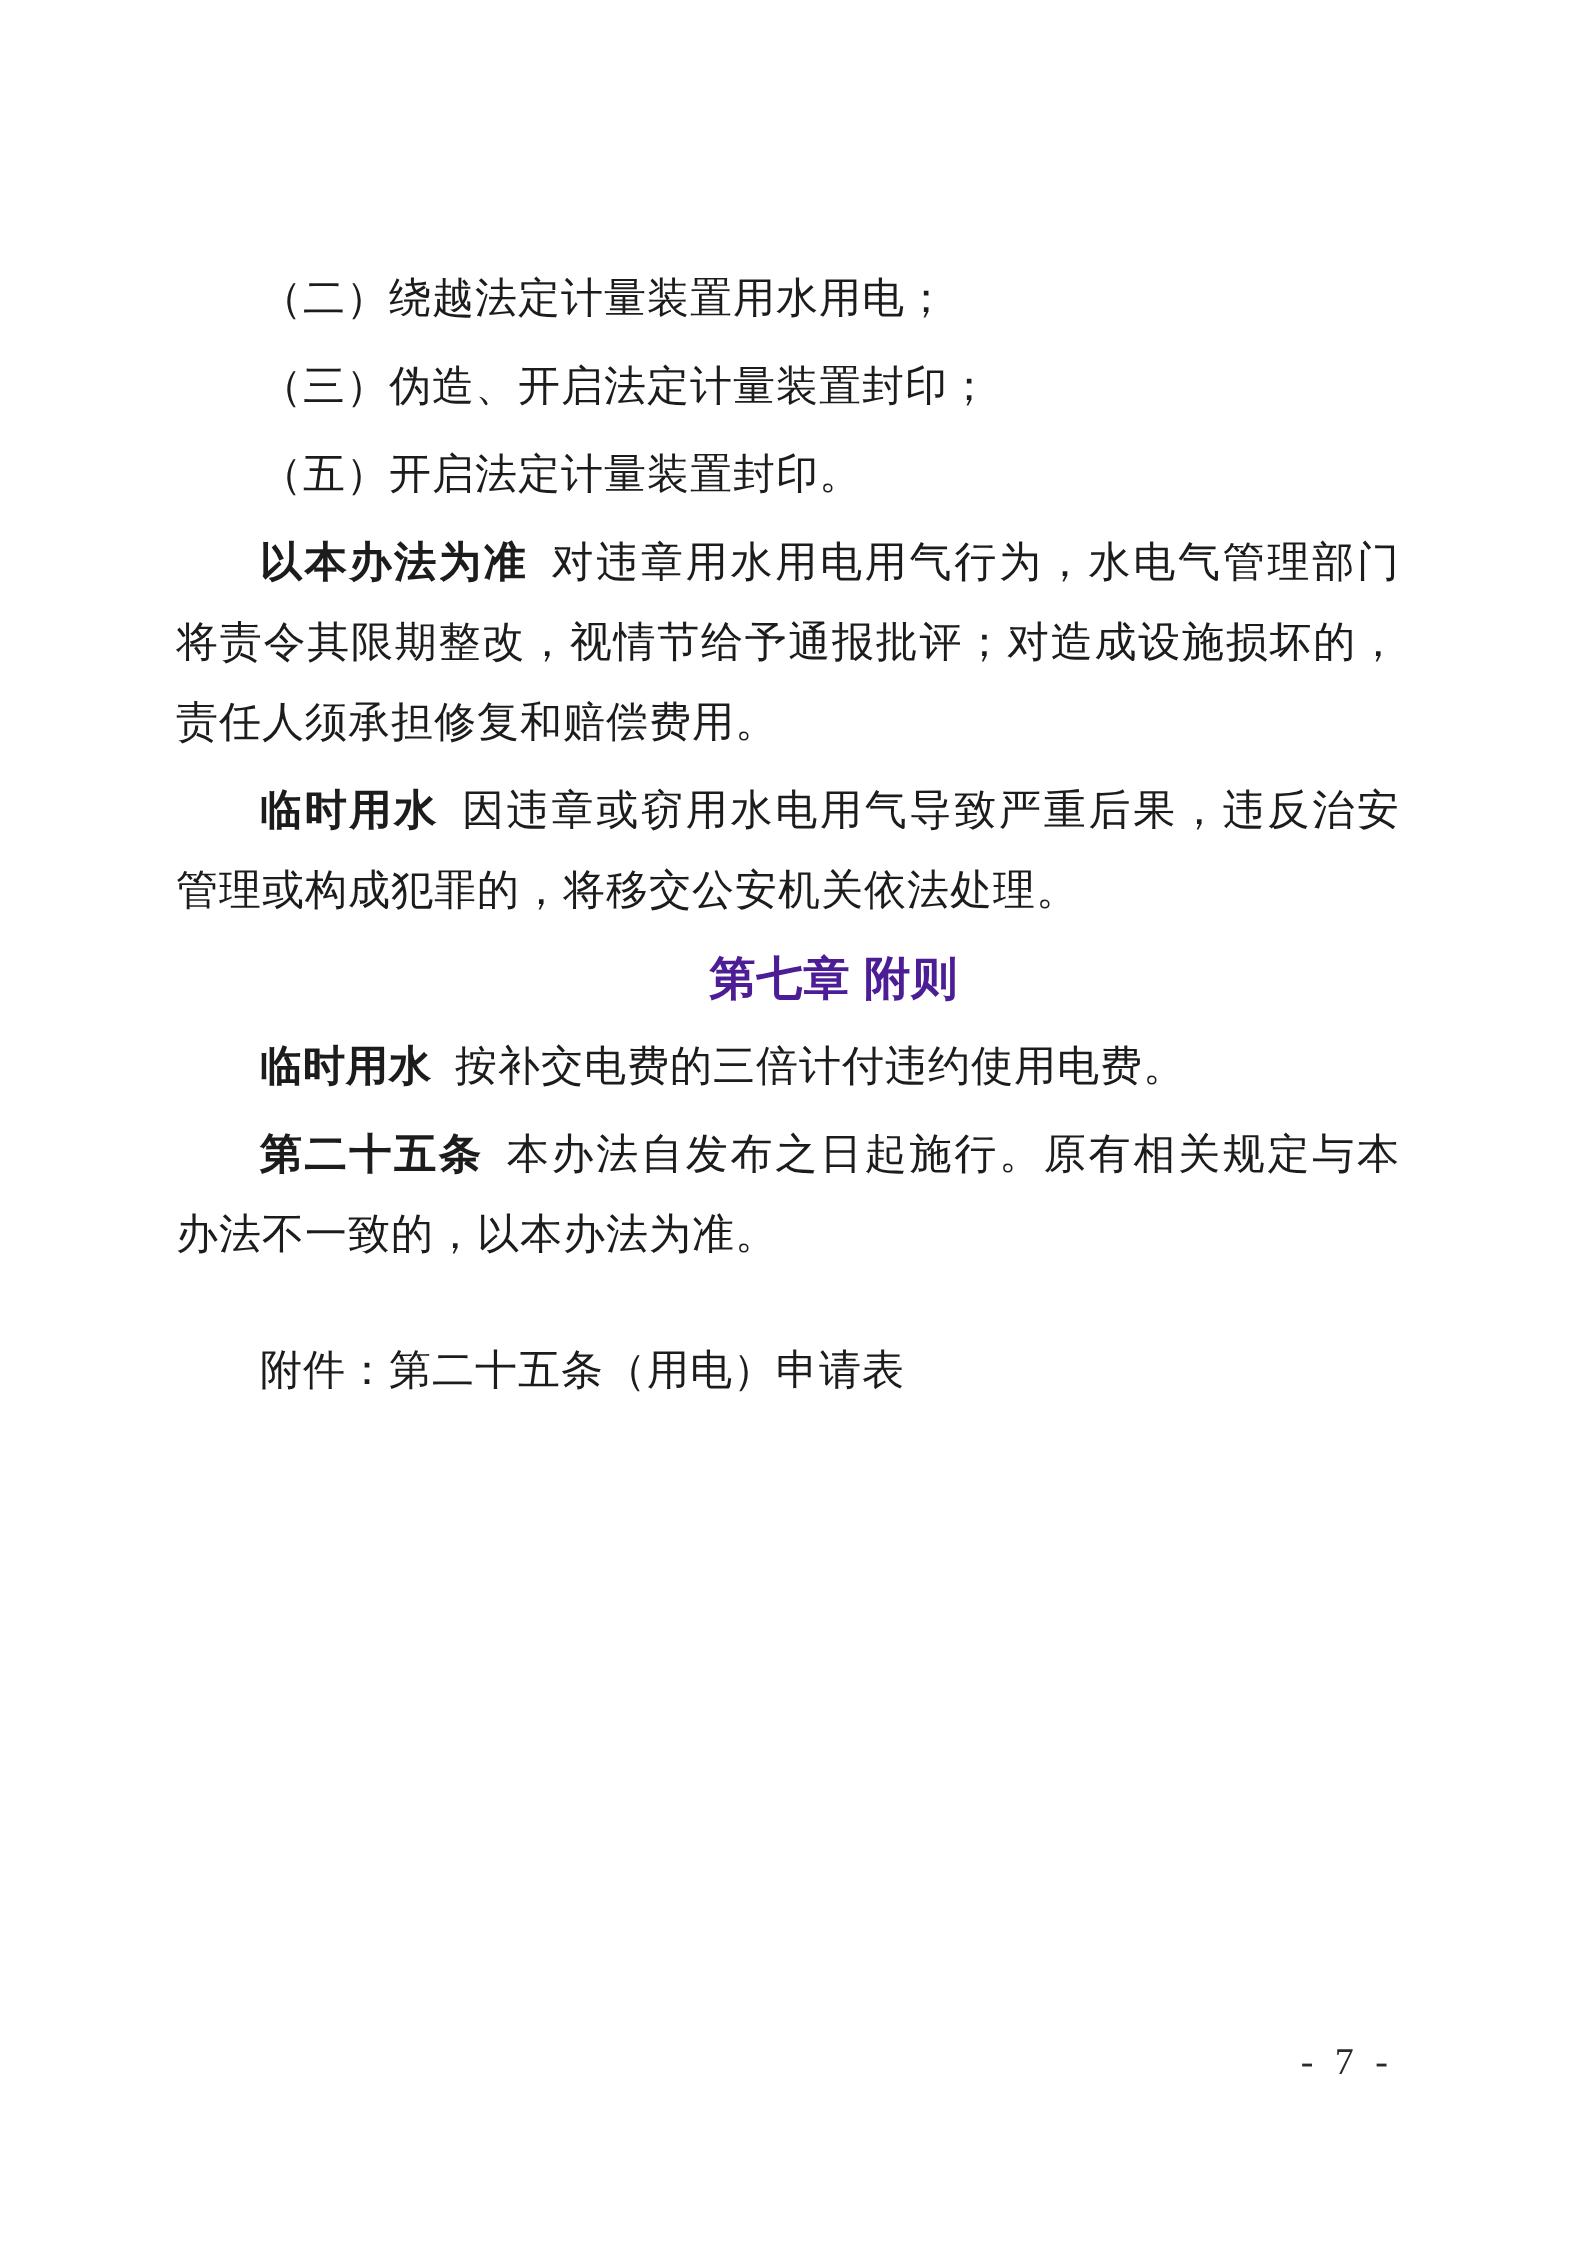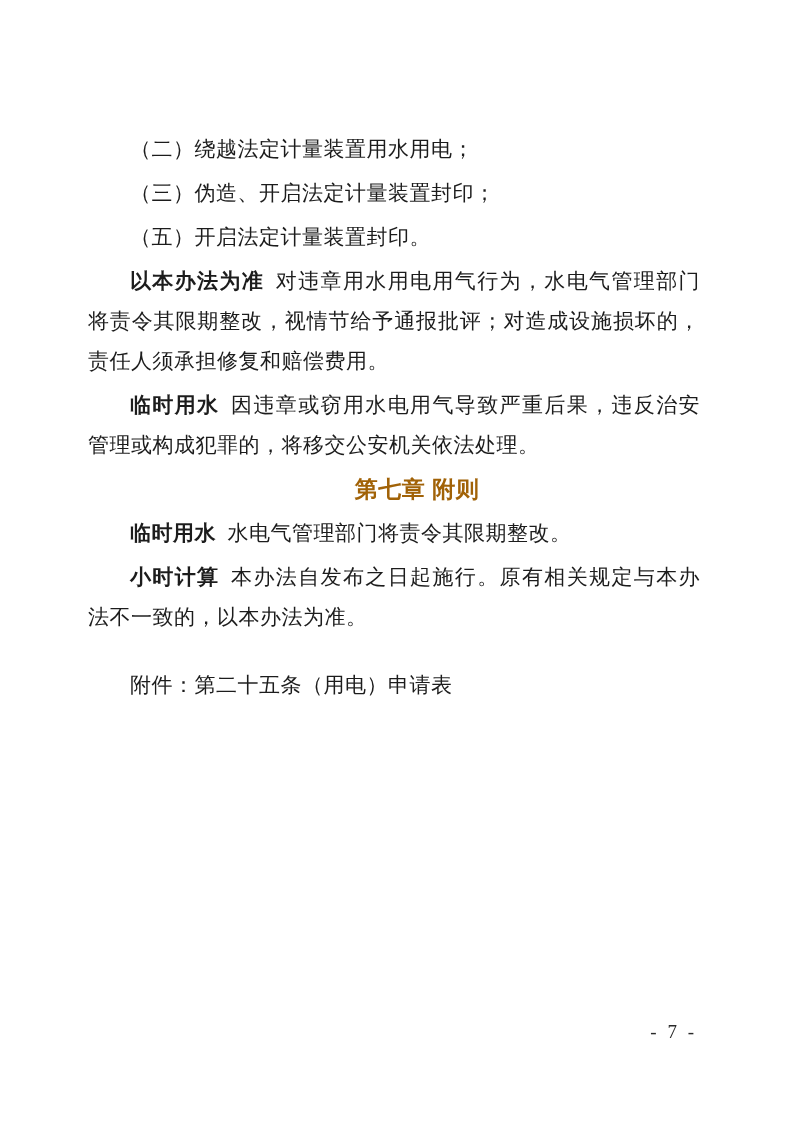--- a/index.html
+++ b/index.html
@@ -39,21 +39,21 @@
     margin-right: 0.55em;
   }
   .chapter-heading {
     margin: 2px 0 6px 0;
     text-align: center;
     text-indent: 0;
     font-family: "Liberation Sans", "DejaVu Sans", sans-serif;
     font-weight: 700;
     font-size: 23px;
     line-height: 40px;
-    color: #a16207;
+    color: #4c1d95;
   }
   .attachment {
     margin-top: 28px !important;
   }
   .page-number {
     position: absolute;
     top: 1019px;
     right: 96px;
     font-size: 19px;
     line-height: 26px;
@@ -72,22 +72,22 @@
     <p class="clause">（三）伪造、开启法定计量装置封印；</p>
     <p class="clause">（五）开启法定计量装置封印。</p>
 
     <p class="article"><span class="article-label">以本办法为准</span><span>对违章用水用电用气行为，水电气管理部门将责令其限期整改，视情节给予通报批评；对造成设施损坏的，责任人须承担修复和赔偿费用。</span></p>
 
 
     <p class="article"><span class="article-label">临时用水</span><span>因违章或窃用水电用气导致严重后果，违反治安管理或构成犯罪的，将移交公安机关依法处理。</span></p>
 
     <p class="chapter-heading">第七章 附则</p>
 
-    <p class="article"><span class="article-label">临时用水</span><span>水电气管理部门将责令其限期整改。</span></p>
+    <p class="article"><span class="article-label">临时用水</span><span>按补交电费的三倍计付违约使用电费。</span></p>
 
-    <p class="article"><span class="article-label">小时计算</span><span>本办法自发布之日起施行。原有相关规定与本办法不一致的，以本办法为准。</span></p>
+    <p class="article"><span class="article-label">第二十五条</span><span>本办法自发布之日起施行。原有相关规定与本办法不一致的，以本办法为准。</span></p>
 
     <p class="attachment">附件：第二十五条（用电）申请表</p>
 
   </div>
 
   <div class="page-number">- 7 -</div>
 </div>
 
 </body></html>

